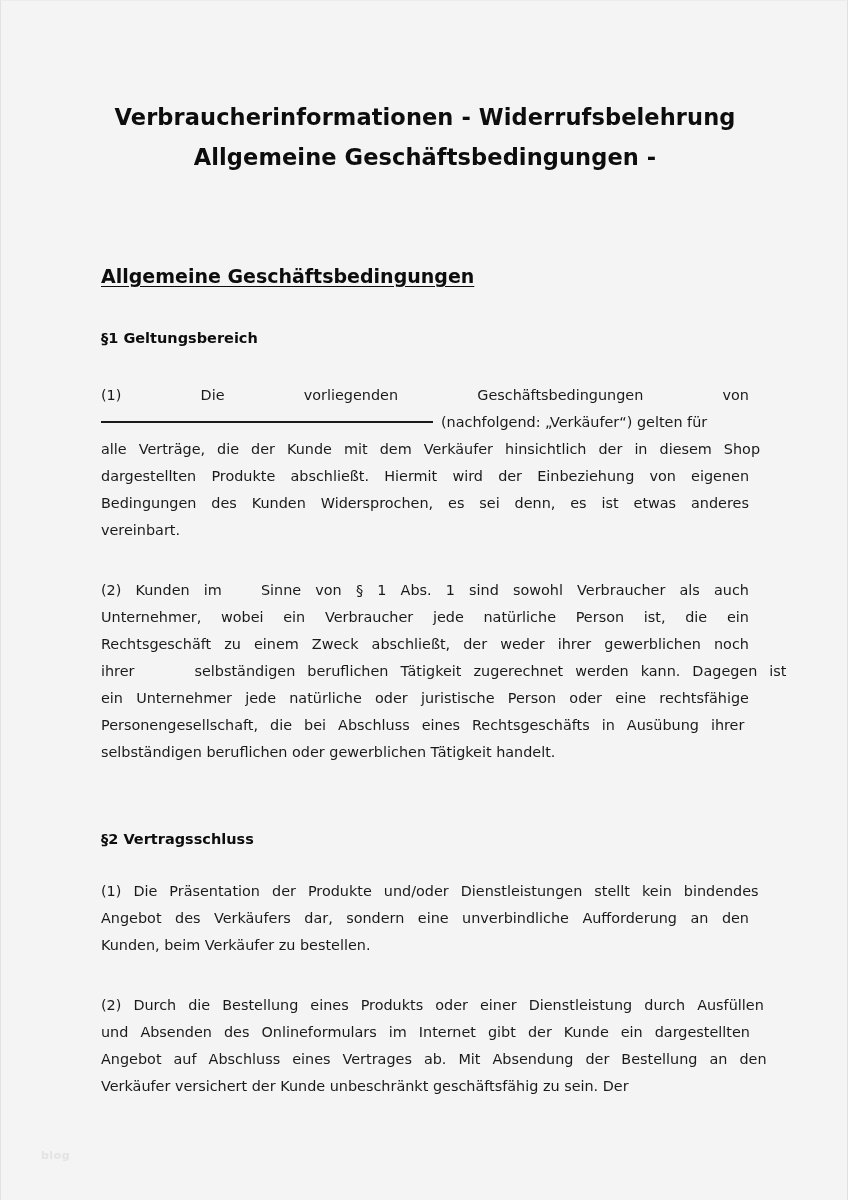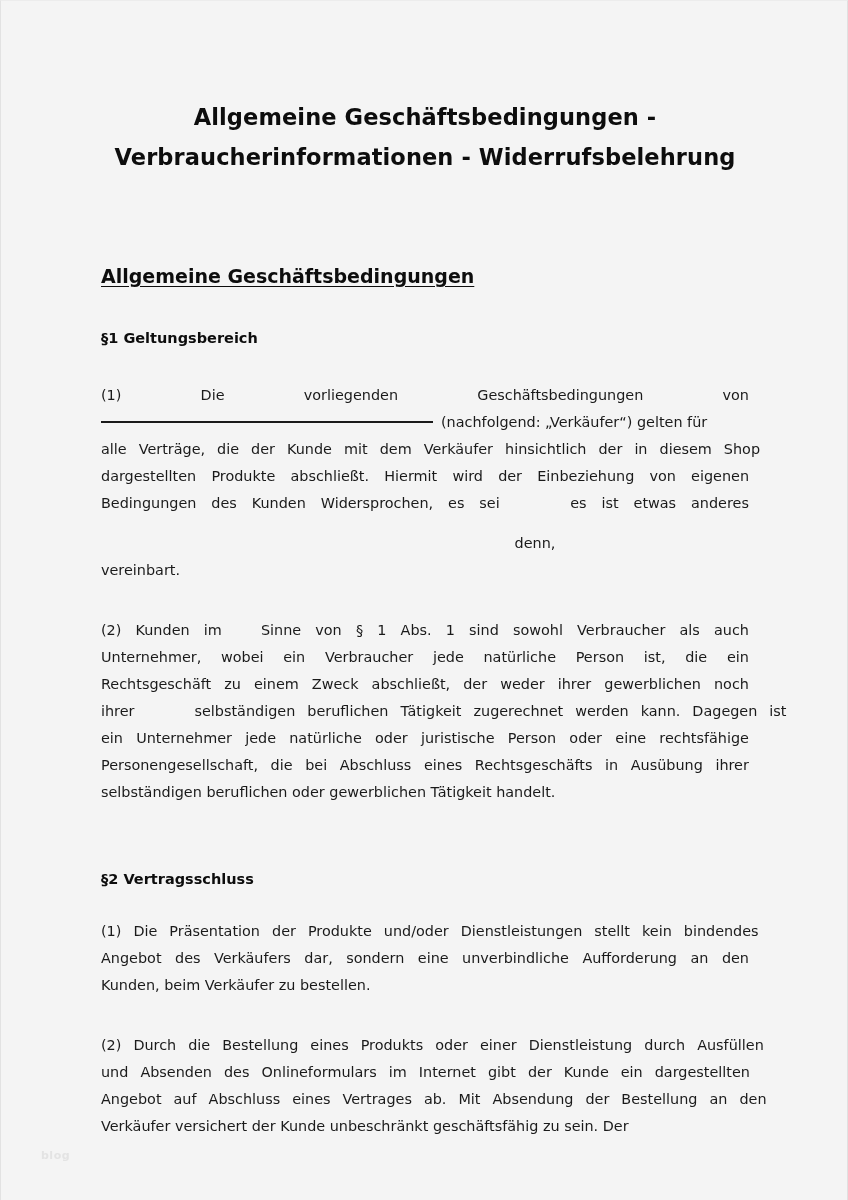--- a/index.html
+++ b/index.html
@@ -137,22 +137,22 @@
   }
 </style>
 </head>
 <body>
 
 <div class="page">
 
   <div class="content">
 
     <h1 class="doc-title">
+      <span class="title-line l2">Verbraucherinformationen - Widerrufsbelehrung</span>
       <span class="title-line l1">Allgemeine Geschäftsbedingungen -</span>
-      <span class="title-line l2">Verbraucherinformationen - Widerrufsbelehrung</span>
     </h1>
 
     <h2 class="section-heading">
       <span class="u">Allgemeine Geschäftsbedingungen</span>
     </h2>
 
     <h3 class="art-heading first">§1 Geltungsbereich</h3>
 
     <p class="body gap-lg">
       <span class="stretch-line">
@@ -192,21 +192,21 @@
           <span style="white-space: nowrap;">von</span>
           <span style="white-space: nowrap;">eigenen</span>
         </span>
       <span class="last-line" style="display: flex; justify-content: space-between;">
           <span style="white-space: nowrap;">Bedingungen</span>
           <span style="white-space: nowrap;">des</span>
           <span style="white-space: nowrap;">Kunden</span>
           <span style="white-space: nowrap;">Widersprochen,</span>
           <span style="white-space: nowrap;">es</span>
           <span style="white-space: nowrap;">sei</span>
-          <span style="white-space: nowrap; margin-top: 40px;">denn,</span>
+          <span style="white-space: nowrap;">denn,</span>
           <span style="white-space: nowrap;">es</span>
           <span style="white-space: nowrap;">ist</span>
           <span style="white-space: nowrap;">etwas</span>
           <span style="white-space: nowrap;">anderes</span>
         </span>
       <span class="last-line">vereinbart.</span>
     </p>
 
     <p class="body gap-lg">
       <span class="last-line" style="display: flex; justify-content: space-between;">
@@ -265,21 +265,21 @@
           <span style="white-space: nowrap;">Unternehmer</span>
           <span style="white-space: nowrap;">jede</span>
           <span style="white-space: nowrap;">natürliche</span>
           <span style="white-space: nowrap;">oder</span>
           <span style="white-space: nowrap;">juristische</span>
           <span style="white-space: nowrap;">Person</span>
           <span style="white-space: nowrap;">oder</span>
           <span style="white-space: nowrap;">eine</span>
           <span style="white-space: nowrap;">rechtsfähige</span>
         </span>
-      <span class="last-line" style="display: flex; justify-content: space-between;">
+      <span class="last-line" style="display: flex; justify-content: flex-start;">
           <span style="white-space: nowrap;">Personengesellschaft,</span>
           <span style="white-space: nowrap;">die</span>
           <span style="white-space: nowrap;">bei</span>
           <span style="white-space: nowrap;">Abschluss</span>
           <span style="white-space: nowrap;">eines</span>
           <span style="white-space: nowrap;">Rechtsgeschäfts</span>
           <span style="white-space: nowrap;">in</span>
           <span style="white-space: nowrap;">Ausübung</span>
           <span style="white-space: nowrap;">ihrer</span>
         </span>

